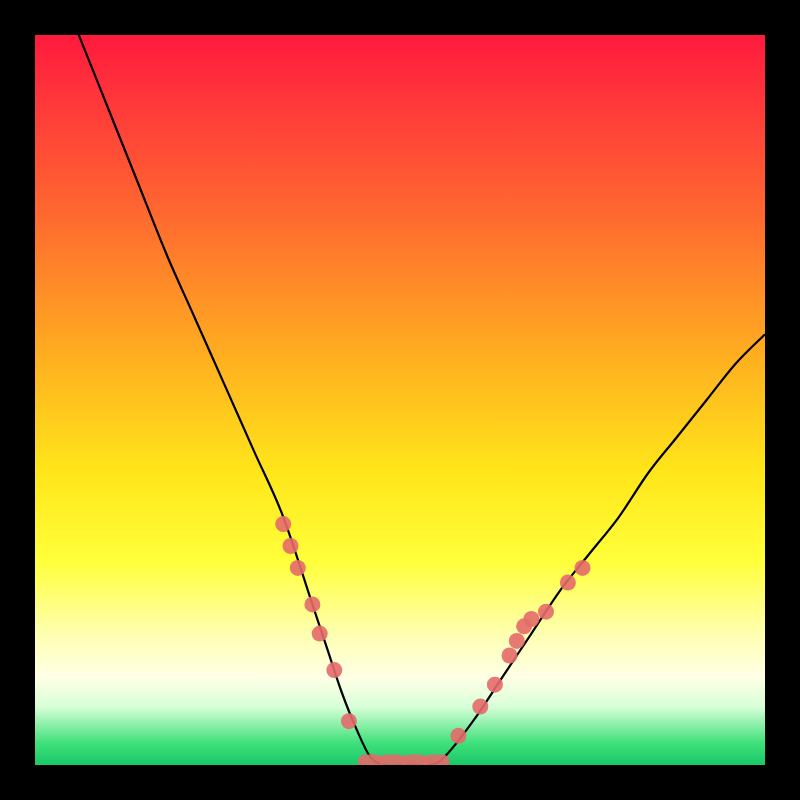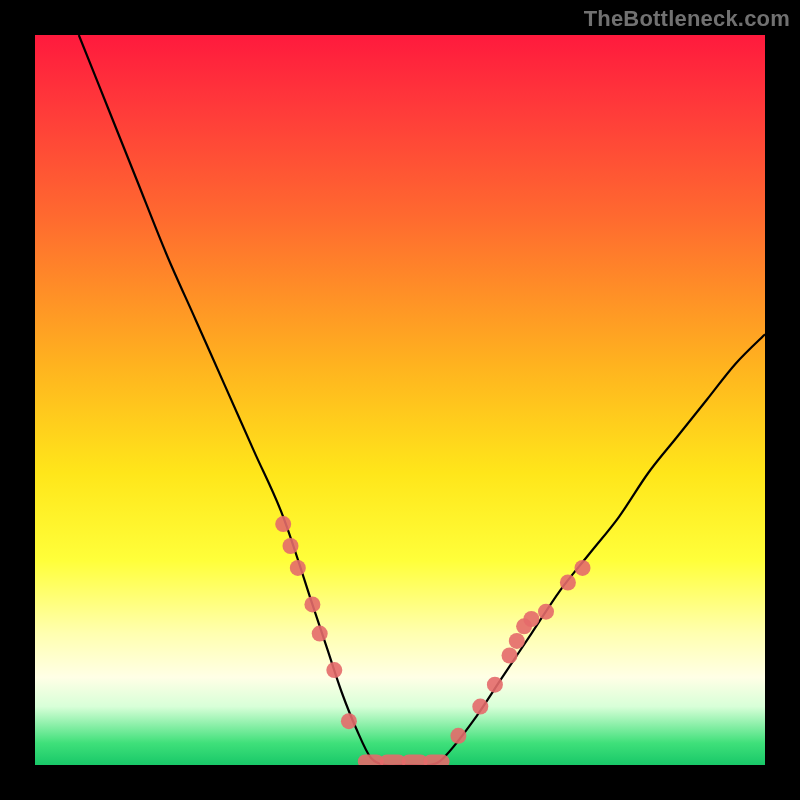--- a/index.html
+++ b/index.html
@@ -83,14 +83,13 @@
           <circle cx="474.5" cy="620.5" r="8" fill="#e46a6a" fill-opacity="0.9"></circle>
           <circle cx="481.8" cy="605.9" r="8" fill="#e46a6a" fill-opacity="0.9"></circle>
           <circle cx="489.1" cy="591.3" r="8" fill="#e46a6a" fill-opacity="0.9"></circle>
           <circle cx="496.4" cy="584.0" r="8" fill="#e46a6a" fill-opacity="0.9"></circle>
           <circle cx="511.0" cy="576.7" r="8" fill="#e46a6a" fill-opacity="0.9"></circle>
           <circle cx="532.9" cy="547.5" r="8" fill="#e46a6a" fill-opacity="0.9"></circle>
           <circle cx="547.5" cy="532.9" r="8" fill="#e46a6a" fill-opacity="0.9"></circle>
         </g>
     </svg>
   </div>
-  <div class="watermark">TheBottleneck.com</div>
 </div>
 
 </body></html>

